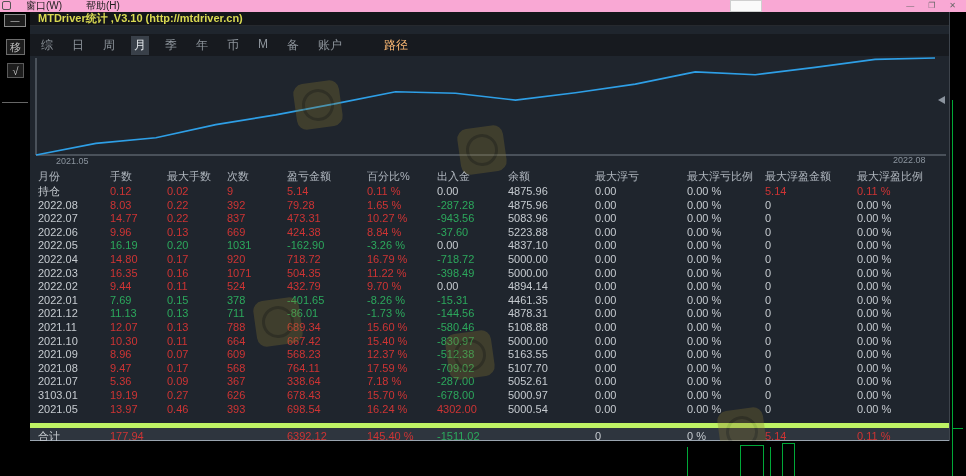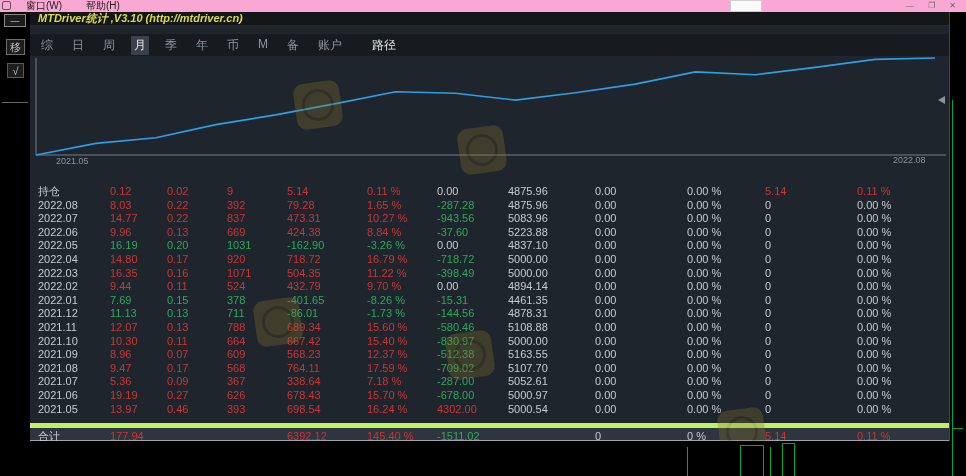--- a/index.html
+++ b/index.html
@@ -22,27 +22,27 @@
         background:#1d1d1d;border:1px solid #8a8a8a;color:#c3c3c3;cursor:pointer;}
   .sb-min{left:4px;top:2px;width:22px;height:13px;font-size:9px;}
   .sb-move{left:6px;top:27px;width:19px;height:16px;font-size:11px;border-color:#6d6d6d;}
   .sb-check{left:7px;top:51px;width:17px;height:15px;font-size:11px;border-color:#5a5a5a;}
   .sb-divider{position:absolute;left:2px;top:90px;width:26px;height:1px;background:#666;}
 
   
   .panel{position:absolute;left:30px;top:12px;width:920px;height:429px;background:#1f252d;
          border-right:1px solid #3d434b;overflow:hidden;}
   .titlebar{position:absolute;left:0;top:0;width:100%;height:14px;background:#14161a;
-            border-bottom:1px solid #26292e;display:flex;align-items:center;font-style:italic;}
+            border-bottom:1px solid #26292e;display:flex;align-items:center;}
   .titlebar .ttl{padding-left:8px;color:var(--title_yellow,#d9d952);font-size:11px;font-weight:bold;}
   .tabrow{position:absolute;left:0;top:22px;width:100%;height:22px;background:#171a1f;
           display:flex;align-items:center;padding-left:8px;color:#8e959c;font-size:12px;}
   .tab{margin-right:13px;padding:1px 3px;cursor:pointer;}
   .tab.sel{background:#394049;color:#e4e8ec;}
-  .tab-path{margin-left:14px;color:#e5e5e5;}
+  .tab-path{margin-left:26px;color:#fdba74;}
 
   
   .chart-area{position:absolute;left:0;top:44px;width:920px;height:114px;}
   .chart-area svg{position:absolute;left:0;top:0;}
   .axis-label{position:absolute;font-size:9px;color:#8b949e;}
   .al-start{left:26px;top:100px;} .al-end{left:863px;top:99px;}
   .price-marker{position:absolute;left:908px;top:40px;width:0;height:0;
                 border-right:7px solid #8b949e;border-top:4px solid transparent;border-bottom:4px solid transparent;}
 
   
@@ -127,20 +127,34 @@
       <svg width="920" height="114" viewBox="0 0 920 114">
         <line x1="6" y1="2" x2="6" y2="99" stroke="#8b949e" stroke-width="1" opacity="0.8"></line>
         <line x1="6" y1="99" x2="916" y2="99" stroke="#8b949e" stroke-width="1" opacity="0.8"></line>
         <polyline id="equity-line" fill="none" stroke="#2e9fe6" stroke-width="1.6" points="6.0,99.0 65.9,87.4 125.9,81.7 185.8,68.6 245.7,58.9 305.7,47.6 365.6,35.8 425.5,37.3 485.5,44.1 545.4,36.7 605.3,28.1 665.3,15.9 725.2,18.7 785.1,11.4 845.1,3.4 905.0,2.0"></polyline>
       </svg>
       <span class="axis-label al-start">2021.05</span>
       <span class="axis-label al-end">2022.08</span>
       <span class="price-marker"></span>
     </div>
 
+    <div class="trow thead" id="thead">
+        <span>月份</span>
+        <span>手数</span>
+        <span>最大手数</span>
+        <span>次数</span>
+        <span>盈亏金额</span>
+        <span>百分比%</span>
+        <span>出入金</span>
+        <span>余额</span>
+        <span>最大浮亏</span>
+        <span>最大浮亏比例</span>
+        <span>最大浮盈金额</span>
+        <span>最大浮盈比例</span>
+      </div>
     <div class="tbody" id="tbody">
         <div class="trow">
           <span class="c-lab">持仓</span>
           <span class="c-red">0.12</span>
           <span class="c-red">0.02</span>
           <span class="c-red">9</span>
           <span class="c-red">5.14</span>
           <span class="c-red">0.11 %</span>
           <span class="c-wht">0.00</span>
           <span class="c-wht">4875.96</span>
@@ -339,21 +353,21 @@
           <span class="c-red">338.64</span>
           <span class="c-red">7.18 %</span>
           <span class="c-grn">-287.00</span>
           <span class="c-wht">5052.61</span>
           <span class="c-wht">0.00</span>
           <span class="c-wht">0.00 %</span>
           <span class="c-wht">0</span>
           <span class="c-wht">0.00 %</span>
         </div>
         <div class="trow">
-          <span class="c-lab">2021.06</span>
+          <span class="c-lab">3103.01</span>
           <span class="c-red">19.19</span>
           <span class="c-red">0.27</span>
           <span class="c-red">626</span>
           <span class="c-red">678.43</span>
           <span class="c-red">15.70 %</span>
           <span class="c-grn">-678.00</span>
           <span class="c-wht">5000.97</span>
           <span class="c-wht">0.00</span>
           <span class="c-wht">0.00 %</span>
           <span class="c-wht">0</span>

